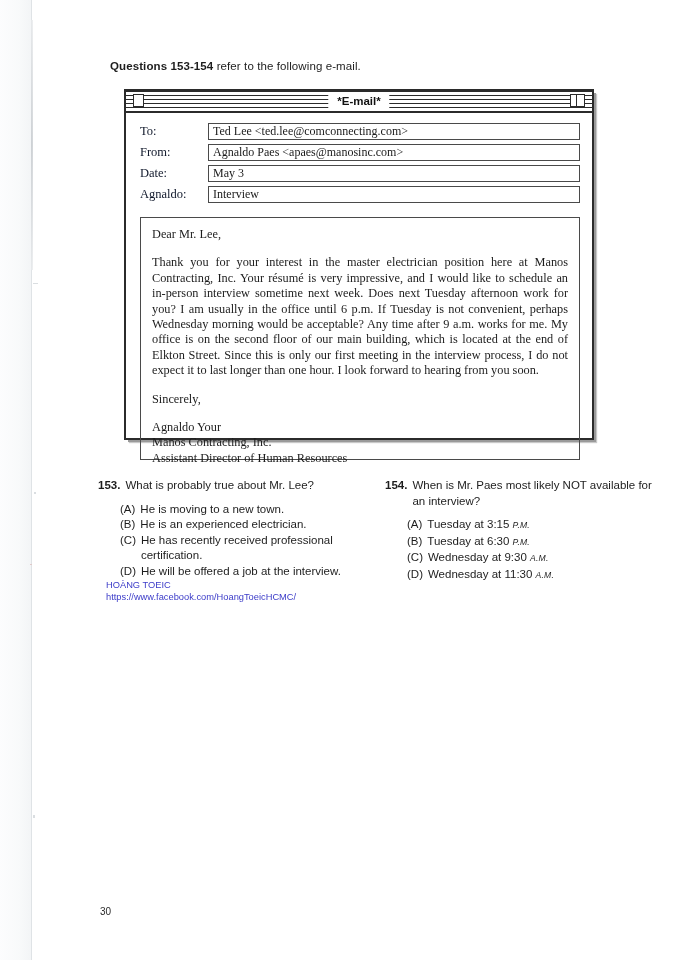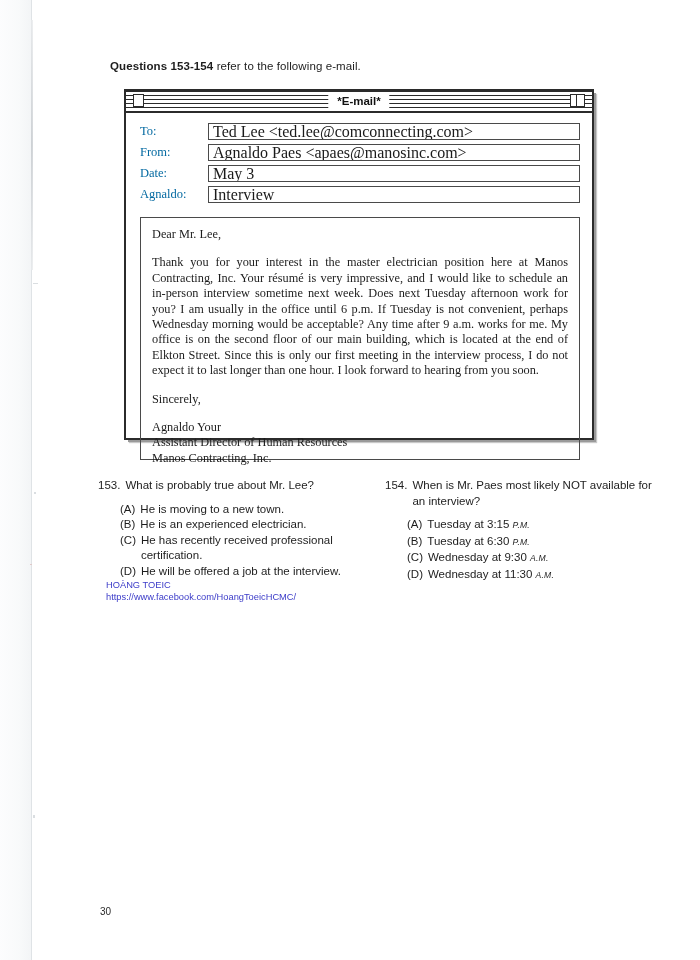--- a/index.html
+++ b/index.html
@@ -132,28 +132,28 @@
   .field-row {
     display: flex;
     align-items: center;
     margin-bottom: 4px;
     font-family: "Liberation Serif", serif;
   }
   .field-label {
     width: 68px;
     flex: 0 0 68px;
     font-size: 12.5px;
-    color: #0369a1;
+    color: #0f172a;
   }
   .field-box {
     flex: 1 1 auto;
     border: 1px solid #4a4a4a;
     height: 15px;
     line-height: 15px;
-    font-size: 16px;
+    font-size: 12px;
     padding: 0 4px;
     color: #1a1a1a;
     background: #ffffff;
     overflow: hidden;
     white-space: nowrap;
   }
 
   
   .body-panel {
     margin: 4px 12px 12px 14px;
@@ -191,21 +191,21 @@
     line-height: 15.6px;
   }
   .q-col.left { left: 98px; width: 272px; }
   .q-col.right { left: 385px; width: 275px; }
 
   .q-stem {
     display: flex;
     align-items: flex-start;
   }
   .q-num {
-    font-weight: normal;
+    font-weight: bold;
     flex: 0 0 auto;
     margin-right: 5px;
     white-space: nowrap;
     text-align: center;
   }
   .q-text {
     flex: 1 1 auto;
   }
   .choices {
     margin-top: 8px;
@@ -300,22 +300,22 @@
     </div>
 
   </div>
 
   <div class="body-panel">
     <p>Dear Mr. Lee,</p>
     <p>Thank you for your interest in the master electrician position here at Manos Contracting, Inc. Your résumé is very impressive, and I would like to schedule an in-person interview sometime next week. Does next Tuesday afternoon work for you? I am usually in the office until 6 p.m. If Tuesday is not convenient, perhaps Wednesday morning would be acceptable? Any time after 9 a.m. works for me. My office is on the second floor of our main building, which is located at the end of Elkton Street. Since this is only our first meeting in the interview process, I do not expect it to last longer than one hour. I look forward to hearing from you soon.</p>
     <p>Sincerely,</p>
     <p class="sig-block">
       <span class="sig-line">Agnaldo Your</span>
+      <span class="sig-line">Manos Contracting, Inc.</span>
       <span class="sig-line">Assistant Director of Human Resources</span>
-      <span class="sig-line">Manos Contracting, Inc.</span>
     </p>
   </div>
 
 </div>
 
 <div class="questions">
 
   <div class="q-col left">
     <div class="q-stem">
       <span class="q-num">153.</span>

